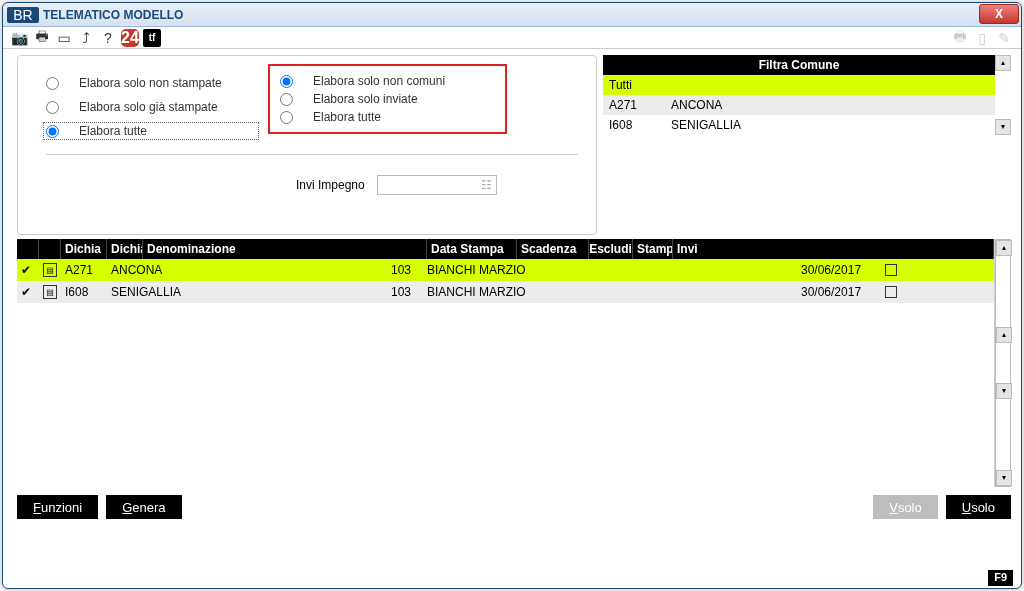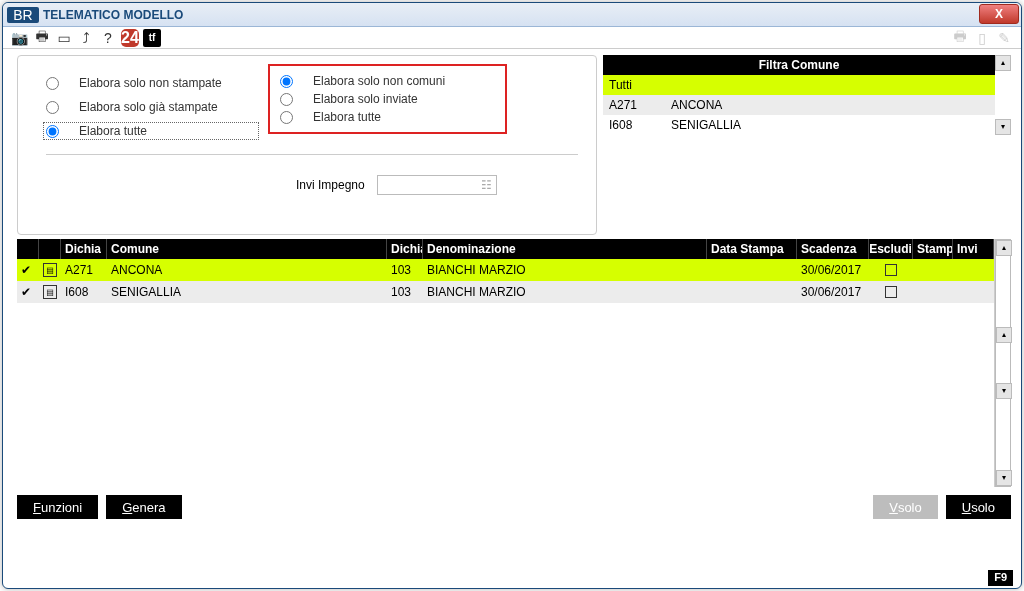--- a/index.html
+++ b/index.html
@@ -166,21 +166,20 @@
         </div>
       </div>
     </div>
 
     <div class="grid-wrap">
       <div class="grid">
         <div class="gh">
           <div class="c1"></div>
             <div class="c2"></div>
           <div class="c3">Dichia</div>
-          <div class="c4">Comune</div>
           <div class="c5">Dichia</div>
           <div class="c6">Denominazione</div>
           <div class="c7">Data Stampa</div>
           <div class="c8">Scadenza</div>
           <div class="c9">Escludi</div>
           <div class="c10">Stamp</div>
           <div class="c11">Invi</div>
         </div>
         <div class="gr sel">
           <div class="c1">

